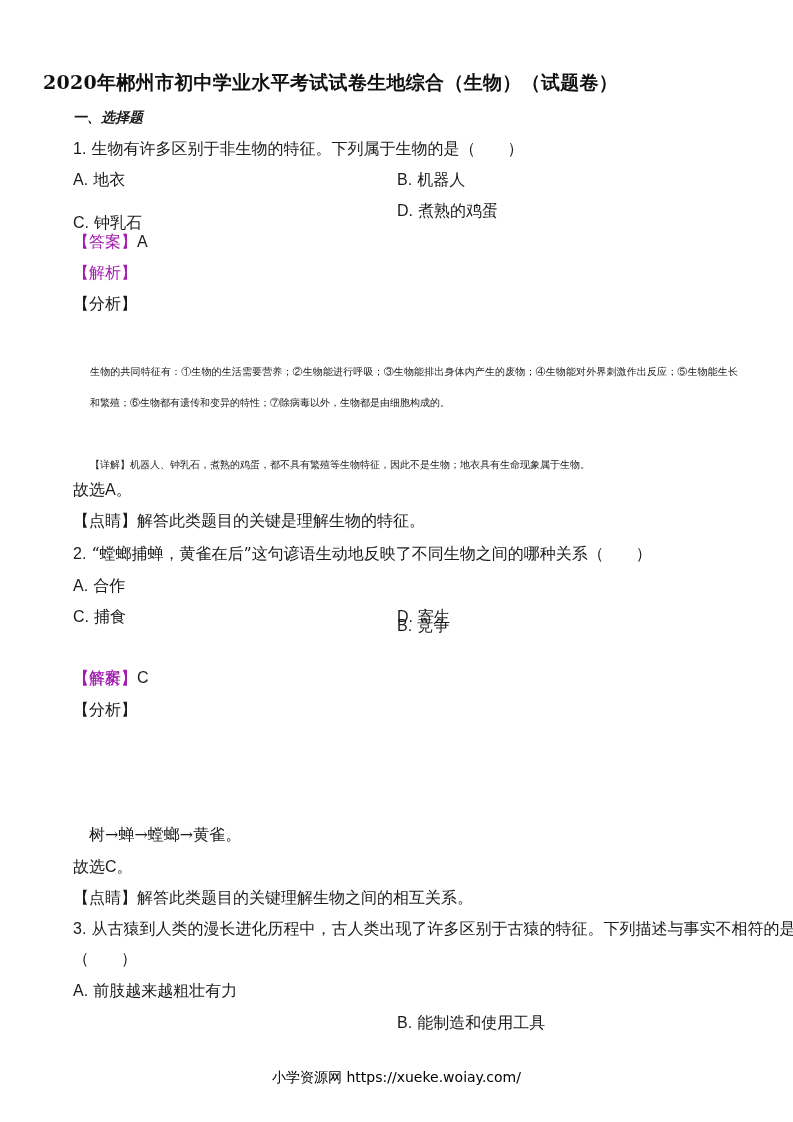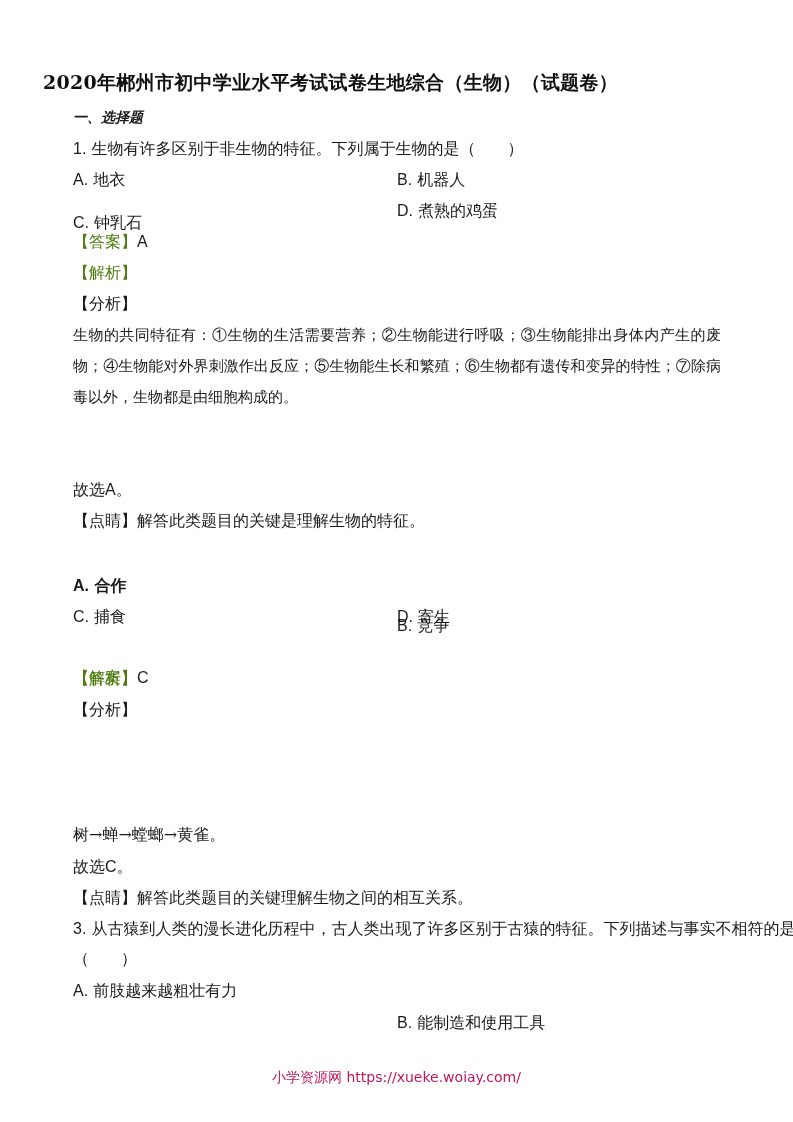--- a/index.html
+++ b/index.html
@@ -5,25 +5,25 @@
   html, body { margin: 0; padding: 0; background: #ffffff; }
   body { width: 793px; height: 1122px; position: relative; overflow: hidden;
          font-family: "DejaVu Serif", "Liberation Serif", serif; color: #1a1a1a; }
   .page { position: absolute; left: 0; top: 0; width: 793px; height: 1122px; }
   .title { position: absolute; left: 0; width: 637px; top: 70px; text-align: center;
            font-size: 19px; font-weight: bold; letter-spacing: 0.3px; color: #111; margin-left: 12px; }
   .line { position: absolute; left: 73px; font-size: 16px; white-space: nowrap; line-height: 20px; }
   .section { font-weight: bold; font-size: 14px; font-style: italic; }
   .opt-right { left: 397px; }
   .lat { font-family: "Liberation Sans", "DejaVu Sans", sans-serif; }
-  .tag-blue { color: #4d7c0f; }
+  .tag-blue { color: #a21caf; }
   .footer { position: absolute; left: 0; width: 793px; top: 1069px; text-align: center;
-            font-family: "DejaVu Sans", "Liberation Sans", sans-serif; font-size: 14px; color: #be185d; }
-  .para { position: absolute; left: 73px; width: 648px; font-size: 15px; line-height: 31px;
-          text-align: justify; text-align-last: left; }
+            font-family: "DejaVu Sans", "Liberation Sans", sans-serif; font-size: 14px; color: #000000; }
+  .para { position: absolute; left: 90px; width: 648px; font-size: 10px; line-height: 31px;
+          text-align: justify; text-align-last: left; margin-top: 36px; }
 </style>
 </head>
 <body>
 
 <div class="page">
 
   <div class="title">2020年郴州市初中学业水平考试试卷生地综合（生物）（试题卷）</div>
 
   <div class="line section" style="top:107px;">一、选择题</div>
 
@@ -46,49 +46,56 @@
   <div class="line opt-right" style="top:201px;">
     <span class="lat">D.</span>
     <span>煮熟的鸡蛋</span>
   </div>
   <div class="line" style="top:232px;">
     <span class="tag-blue">【答案】</span><span class="lat">A</span>
   </div>
   <div class="line tag-blue" style="top:263px;">【解析】</div>
   <div class="line" style="top:294px;">【分析】</div>
   <div class="para" style="top:320px;">生物的共同特征有：①生物的生活需要营养；②生物能进行呼吸；③生物能排出身体内产生的废物；④生物能对外界刺激作出反应；⑤生物能生长和繁殖；⑥生物都有遗传和变异的特性；⑦除病毒以外，生物都是由细胞构成的。</div>
+  <div class="para" style="top:413px;">
+    <span>【详解】</span><span>机器人、钟乳石，煮熟的鸡蛋，都不具有繁殖等生物特征，因此不是生物；地衣具有生命现象属于生物。</span>
+  </div>
   <div class="line" style="top:480px;">
     <span>故选</span><span class="lat">A</span><span>。</span>
   </div>
   <div class="line" style="top:511px;">
     <span>【点睛】</span><span>解答此类题目的关键是理解生物的特征。</span>
   </div>
 
-  <div class="line" style="top:576px;font-weight:bold;">
+  <div class="line" style="top:544px;">
+    <span class="lat">2.</span>
+    <span>“螳螂捕蝉，黄雀在后”这句谚语生动地反映了不同生物之间的哪种关系（　　）</span>
+  </div>
+  <div class="line" style="top:576px;">
     <span class="lat">A.</span>
     <span>合作</span>
   </div>
   <div class="line opt-right" style="top:608px;margin-top:8px;">
     <span class="lat">B.</span>
     <span>竞争</span>
   </div>
   <div class="line" style="top:607px;">
     <span class="lat">C.</span>
     <span>捕食</span>
   </div>
   <div class="line opt-right" style="top:607px;">
     <span class="lat">D.</span>
     <span>寄生</span>
   </div>
   <div class="line" style="top:668px;text-align:right;">
     <span class="tag-blue">【答案】</span><span class="lat">C</span>
   </div>
   <div class="line tag-blue" style="top:669px;">【解析】</div>
   <div class="line" style="top:700px;">【分析】</div>
-  <div class="line" style="top:825px;">树→蝉→螳螂→黄雀。</div>
+  <div class="line" style="top:825px;margin-left:16px;">树→蝉→螳螂→黄雀。</div>
   <div class="line" style="top:857px;">
     <span>故选</span><span class="lat">C</span><span>。</span>
   </div>
   <div class="line" style="top:888px;">
     <span>【点睛】</span><span>解答此类题目的关键理解生物之间的相互关系。</span>
   </div>
 
   <div class="line" style="top:919px;">
     <span class="lat">3.</span>
     <span>从古猿到人类的漫长进化历程中，古人类出现了许多区别于古猿的特征。下列描述与事实不相符的是</span>

